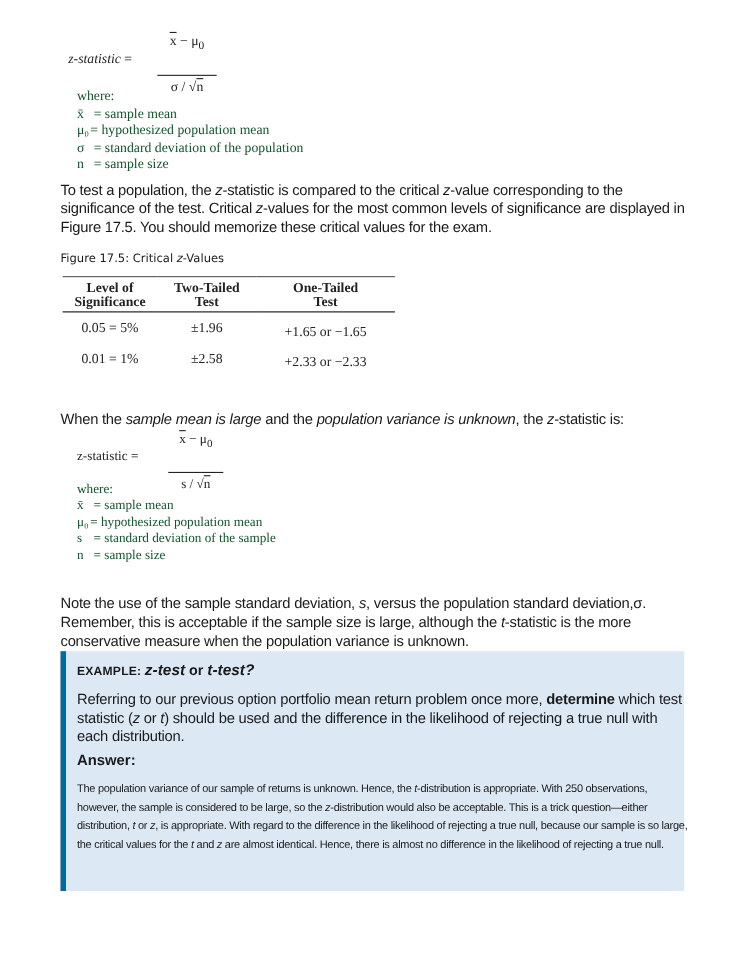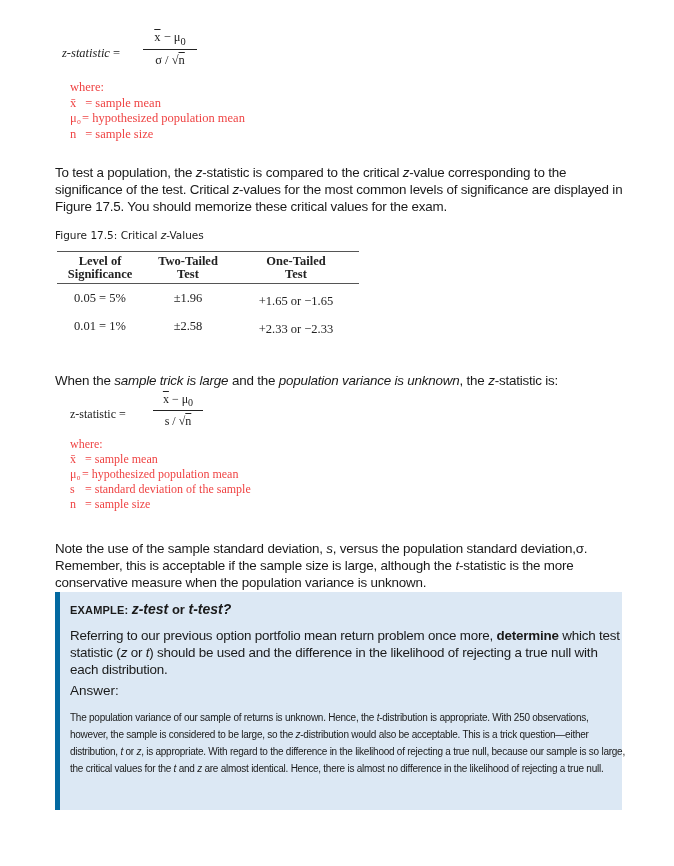--- a/index.html
+++ b/index.html
@@ -1,27 +1,27 @@
 <!DOCTYPE html>
 <html><head>
 <meta charset="utf-8">
 <style>
   html, body { margin: 0; padding: 0; background: #ffffff; }
   body { width: 674px; height: 866px; position: relative; overflow: hidden; color: #1a1a1a; }
 
   .formula { position: absolute; left: 62px; font-family: "Liberation Serif", serif; font-size: 12.5px; color: #222; }
   .formula .lhs { position: absolute; white-space: nowrap; }
   .formula .frac { position: absolute; text-align: center; }
-  .formula .num { padding-bottom: 2px; white-space: nowrap; }
+  .formula .num { padding-bottom: 20px; white-space: nowrap; }
   .formula .bar { border-top: 1px solid #222; width: 54px; margin: 0 auto; }
   .formula .den { padding-top: 3px; white-space: nowrap; }
   .xbar { text-decoration: overline; }
   .sqrt { text-decoration: overline; }
 
-  .defs { position: absolute; left: 70px; font-family: "Liberation Serif", serif; font-size: 12.5px; line-height: 15.5px; color: #ef4444; }
+  .defs { position: absolute; left: 70px; font-family: "Liberation Serif", serif; font-size: 12.5px; line-height: 15.5px; color: #14532d; }
   .defs .row { white-space: nowrap; }
   .defs .sym { display: inline-block; width: 12px; }
 
   .para { position: absolute; left: 55px; width: 570px; font-family: "Liberation Sans", sans-serif; font-size: 13.4px; line-height: 17px; color: #1a1a1a; letter-spacing: -0.2px; }
   .para i { font-style: italic; }
 
   .fig-caption { position: absolute; left: 55px; top: 229px; font-family: "DejaVu Sans", sans-serif; font-size: 10.5px; color: #1a1a1a; }
 
   table.crit { position: absolute; left: 57px; top: 251px; border-collapse: collapse; font-family: "Liberation Serif", serif; font-size: 12.5px; color: #222; }
   table.crit th { font-weight: bold; line-height: 13px; padding: 3px 0 2px 0; border-top: 1.5px solid #555; border-bottom: 1.5px solid #555; }
@@ -29,39 +29,40 @@
   table.crit .c1 { width: 86px; }
   table.crit .c2 { width: 90px; }
   table.crit .c3 { width: 126px; }
   table.crit td.c3 { padding-top: 6px; }
 
   .example { position: absolute; left: 55px; top: 592px; width: 567px; height: 218px; background: #dce8f4; border-left: 5px solid #0369a1; box-sizing: border-box; }
   .example .title { position: absolute; left: 10px; top: 9px; font-family: "Liberation Sans", sans-serif; font-size: 13px; font-weight: bold; color: #1a1a1a; }
   .example .title .lab { font-size: 11px; letter-spacing: 0.2px; }
   .example .title i { font-size: 14px; }
   .example .q { position: absolute; left: 10px; top: 35px; width: 552px; font-family: "Liberation Sans", sans-serif; font-size: 13.4px; line-height: 17px; letter-spacing: -0.2px; }
-  .example .ans-label { position: absolute; left: 10px; top: 91px; font-family: "Liberation Sans", sans-serif; font-size: 13.5px; font-weight: normal; }
+  .example .ans-label { position: absolute; left: 10px; top: 91px; font-family: "Liberation Sans", sans-serif; font-size: 13.5px; font-weight: bold; }
   .example .ans { position: absolute; left: 10px; top: 117px; width: 555px; font-family: "Liberation Sans", sans-serif; font-size: 10px; line-height: 17px; letter-spacing: -0.25px; }
 </style>
 </head>
 <body>
 
 <div class="formula" style="top:28px;">
   <span class="lhs" style="left:0; top:18px;"><i>z-statistic</i> <span>=</span></span>
   <div class="frac" style="left:78px; top:2px; width:60px;">
     <div class="num"><span class="xbar">x</span><span> − μ</span><sub>0</sub></div>
     <div class="bar"></div>
     <div class="den"><span>σ / √</span><span class="sqrt">n</span></div>
   </div>
 </div>
 
 <div class="defs" style="top:80px;">
   <div class="row">where:</div>
   <div class="row"><span class="sym">x̄</span><span> = sample mean</span></div>
   <div class="row"><span class="sym">μ₀</span><span>= hypothesized population mean</span></div>
+  <div class="row"><span class="sym">σ</span><span> = standard deviation of the population</span></div>
   <div class="row"><span class="sym">n</span><span> = sample size</span></div>
 </div>
 
 <div class="para" style="top:164px;">
   <span>To test a population, the </span><i>z</i><span>-statistic is compared to the critical </span><i>z</i><span>-value corresponding to the significance of the test. Critical </span><i>z</i><span>-values for the most common levels of significance are displayed in Figure 17.5. You should memorize these critical values for the exam.</span>
 </div>
 
 <div class="fig-caption">
   <span>Figure 17.5: Critical </span><i>z</i><span>-Values</span>
 </div>
@@ -82,21 +83,21 @@
     </tr>
     <tr>
       <td class="c1">0.01 = 1%</td>
       <td class="c2">±2.58</td>
       <td class="c3">+2.33 or −2.33</td>
     </tr>
   </tbody>
 </table>
 
 <div class="para" style="top:372px;">
-  <span>When the </span><i>sample trick is large</i><span> and the </span><i>population variance is unknown</i><span>, the </span><i>z</i><span>-statistic is:</span>
+  <span>When the </span><i>sample mean is large</i><span> and the </span><i>population variance is unknown</i><span>, the </span><i>z</i><span>-statistic is:</span>
 </div>
 
 <div class="formula" style="top:392px; left:70px; font-size:12px;">
   <span class="lhs" style="left:0; top:15px;"><span>z-statistic</span> <span>=</span></span>
   <div class="frac" style="left:80px; top:0; width:56px;">
     <div class="num"><span class="xbar">x</span><span> − μ</span><sub>0</sub></div>
     <div class="bar" style="width:50px;"></div>
     <div class="den"><span>s / √</span><span class="sqrt">n</span></div>
   </div>
 </div>

